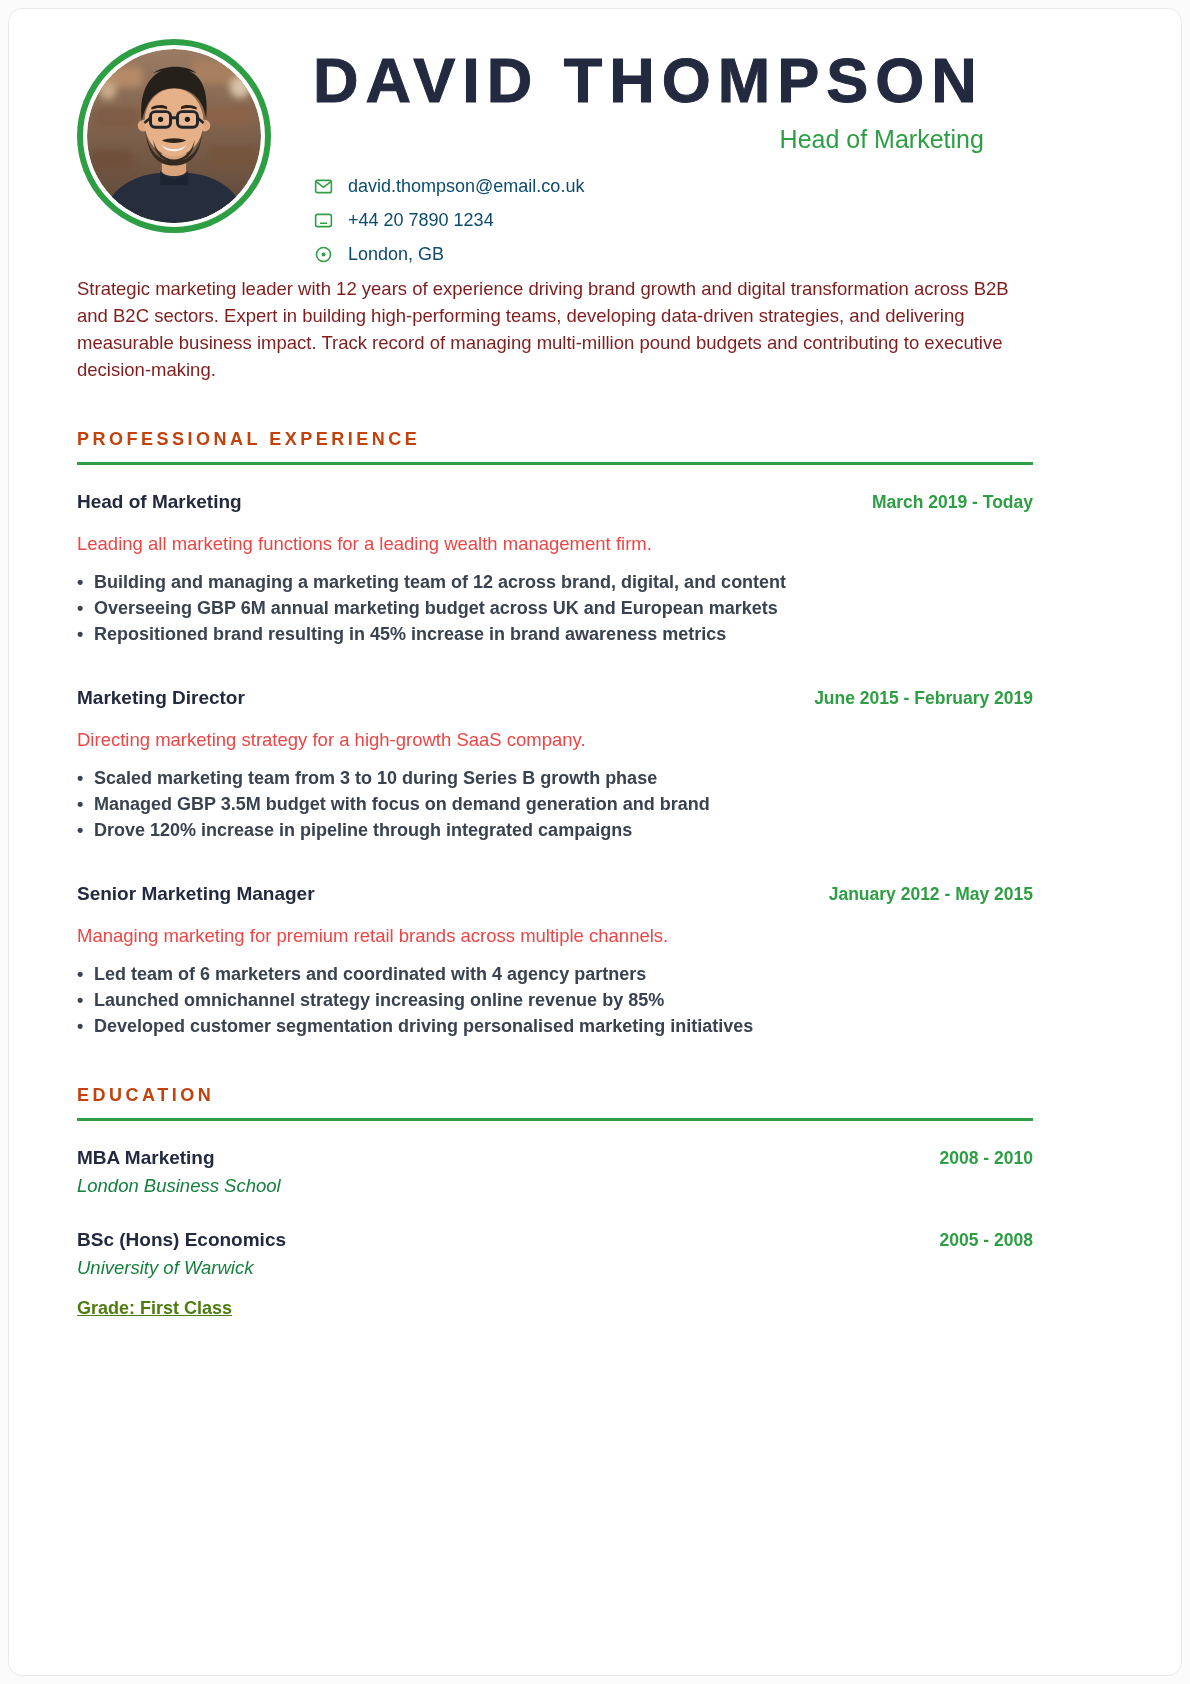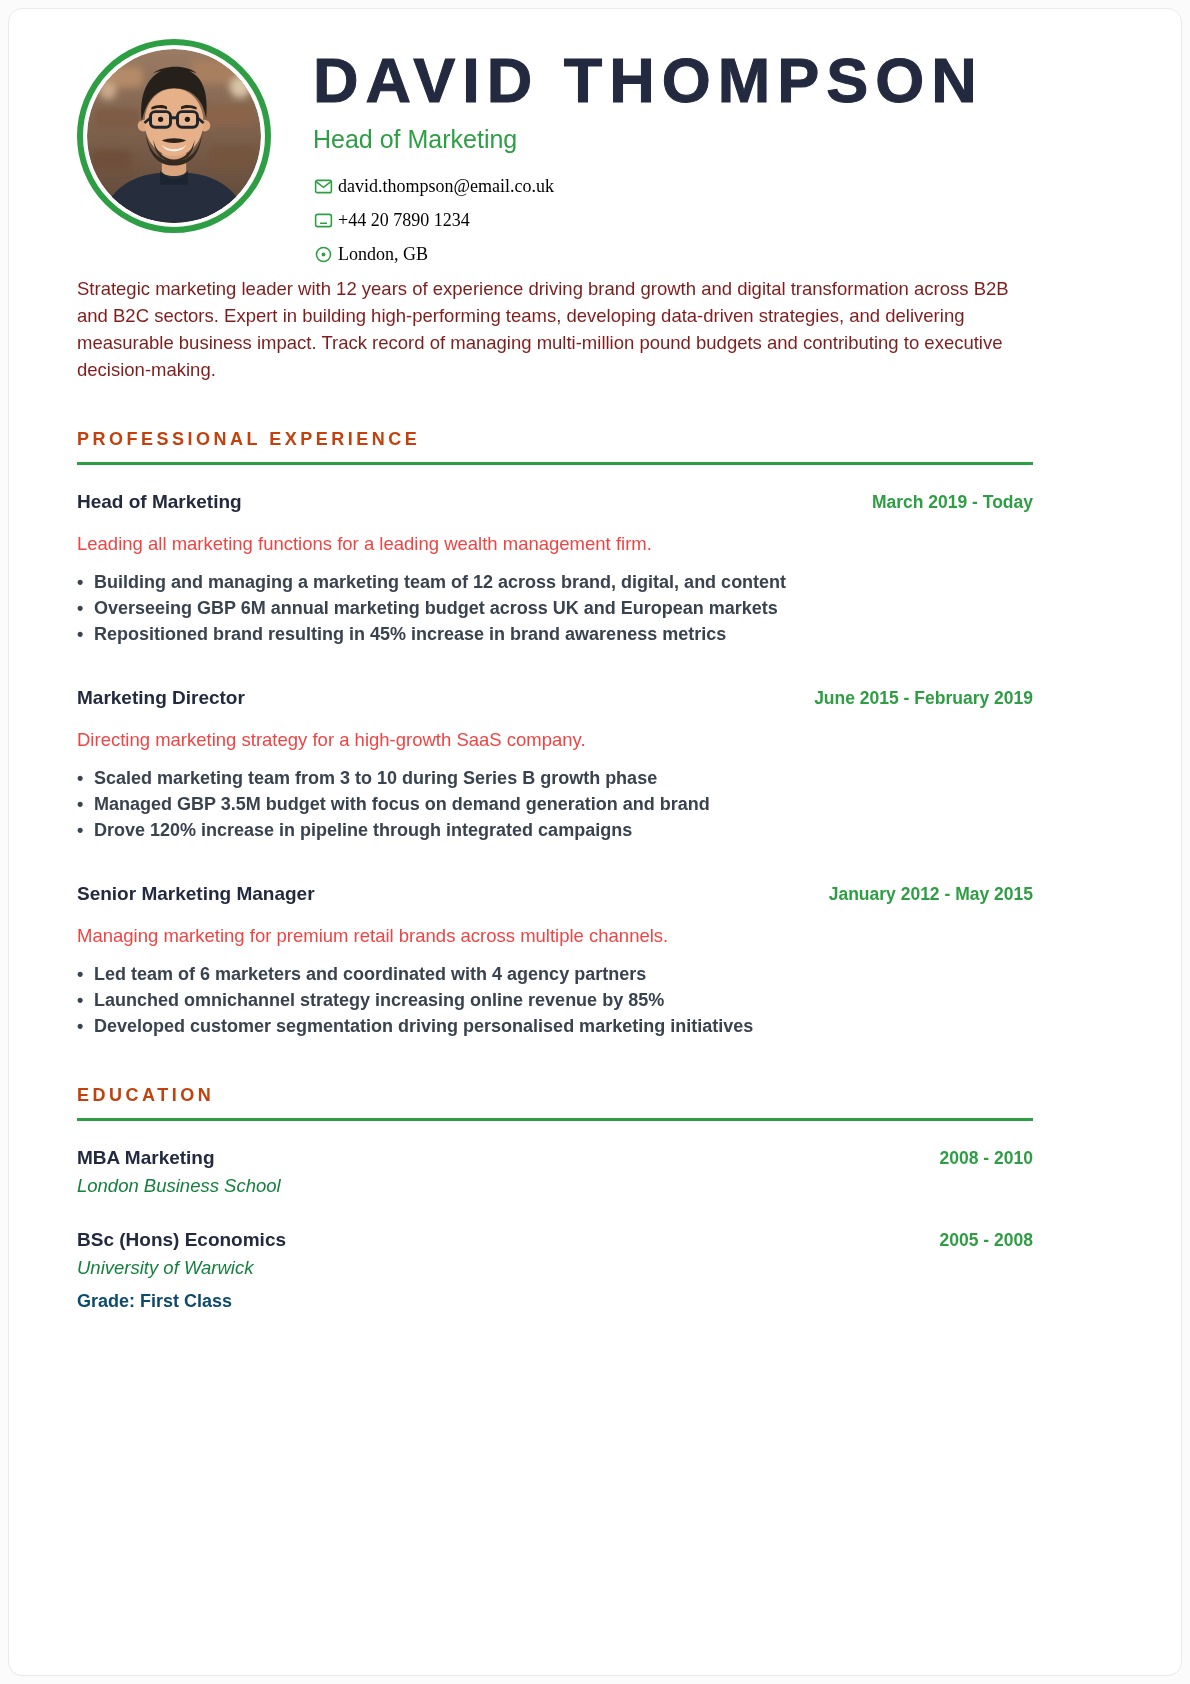--- a/index.html
+++ b/index.html
@@ -5,34 +5,34 @@
   * { margin:0; padding:0; box-sizing:border-box; }
   html,body { width:1190px; height:1684px; background:#fbfbfc; font-family:"Liberation Sans", sans-serif; }
   .page {
     position:absolute; left:8px; top:8px; width:1174px; height:1668px;
     background:#ffffff; border:1px solid #e9e9ee; border-radius:14px;
     overflow:hidden;
   }
   .content { padding:30px 0 0 68px; width:1024px; color:#3a4354; }
 
   
-  .header { display:flex; gap:42px; }
+  .header { display:flex; gap:42px;text-align:right; }
   .photo-ring {
     flex:0 0 auto; width:194px; height:194px; border-radius:50%;
     border:6px solid #2e9e44; background:#ffffff; padding:4px;
   }
   .photo-ring svg { width:100%; height:100%; border-radius:50%; display:block; }
   .info { padding-top:8px; }
   h1.name {
     font-size:63px; line-height:1.05; font-weight:900; letter-spacing:7px;
     color:#232a40; -webkit-text-stroke:1px #232a40;
   }
   .job-title { margin-top:12px; font-size:25px; color:#2e9e44; font-weight:500; }
   .contacts { margin-top:22px; display:flex; flex-direction:column; gap:13px; }
-  .contact-row { display:flex; align-items:center; gap:4px; font-size:18px; color:#000000;font-family:Liberation Serif, serif; }
+  .contact-row { display:flex; align-items:center; gap:14px; font-size:18px; color:#0c4a6e; }
   .cicon { width:21px; height:21px; display:inline-flex; align-items:center; justify-content:center; }
   .cicon svg { width:21px; height:21px; stroke:#2e9e44; fill:none; stroke-width:1.8; }
 
   
   .summary { margin-top:10px; width:958px; font-size:18.5px; line-height:1.46; color:#7f1d1d; }
 
   
   .section { margin-top:46px; }
   .sec-title { font-size:18px; font-weight:700; letter-spacing:3.5px; color:#c2410c; }
   .sec-rule { border:none; height:3px; background:#2e9e44; margin-top:12px; width:956px; }
@@ -41,21 +41,21 @@
   .job-head, .deg-head { display:flex; justify-content:space-between; align-items:baseline; }
   .job-head h3, .deg-head h3 { font-size:19px; font-weight:700; color:#232a40; }
   .dates { font-size:17.5px; font-weight:600; color:#2e9e44; }
   .job-desc { margin-top:20px; font-size:18.5px; color:#ef4444; }
   .job ul { margin-top:14px; list-style:none;font-weight:bold; }
   .job li { position:relative; padding-left:17px; font-size:18px; line-height:26px; color:#39424f; }
   .job li::before { content:"•"; position:absolute; left:0; top:0; color:#39424f; }
 
   .degree { margin-top:26px; width:956px; }
   .school { margin-top:6px; font-size:18.5px; font-style:italic; color:#15803d; }
-  .grade { margin-top:12px; font-size:18px; font-weight:600; color:#0c4a6e; }
+  .grade { margin-top:19px; font-size:18px; font-weight:600; color:#4d7c0f;text-decoration:underline; }
   .grade:empty { display:none; }
 </style>
 </head>
 <body>
 
 <div class="page">
   <div class="content">
 
     <div class="header">
       <div class="photo-ring">

